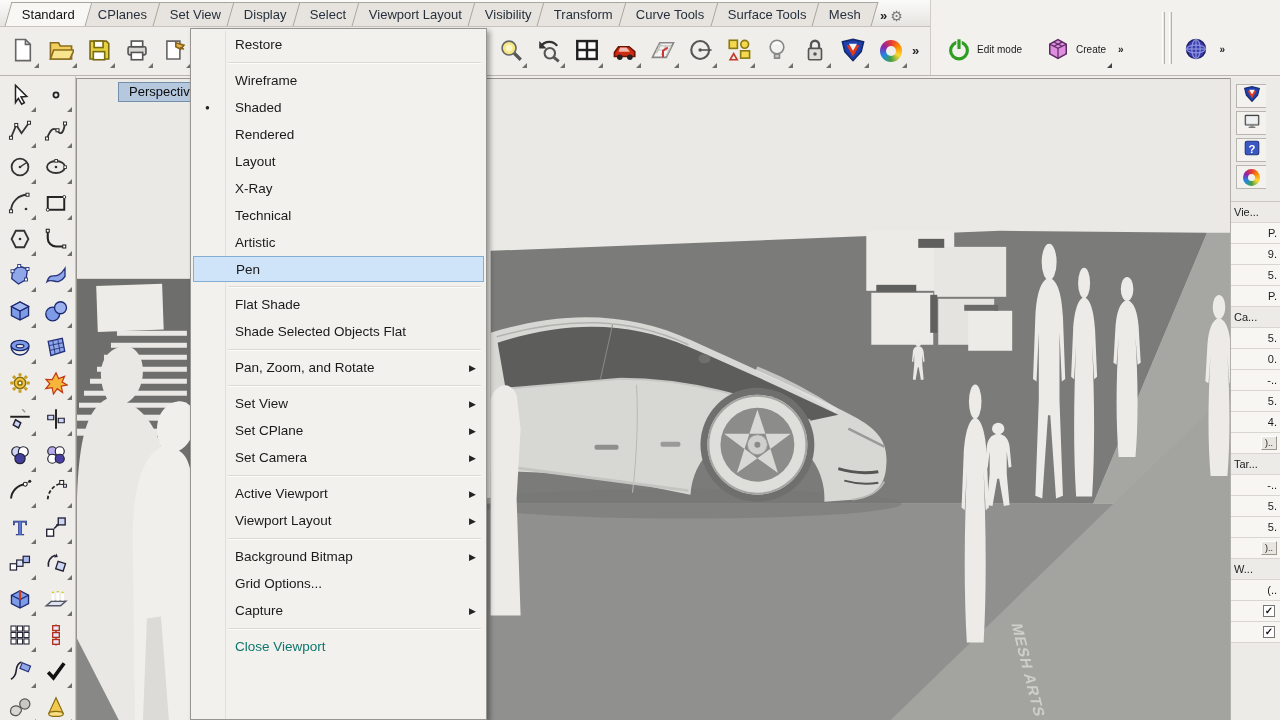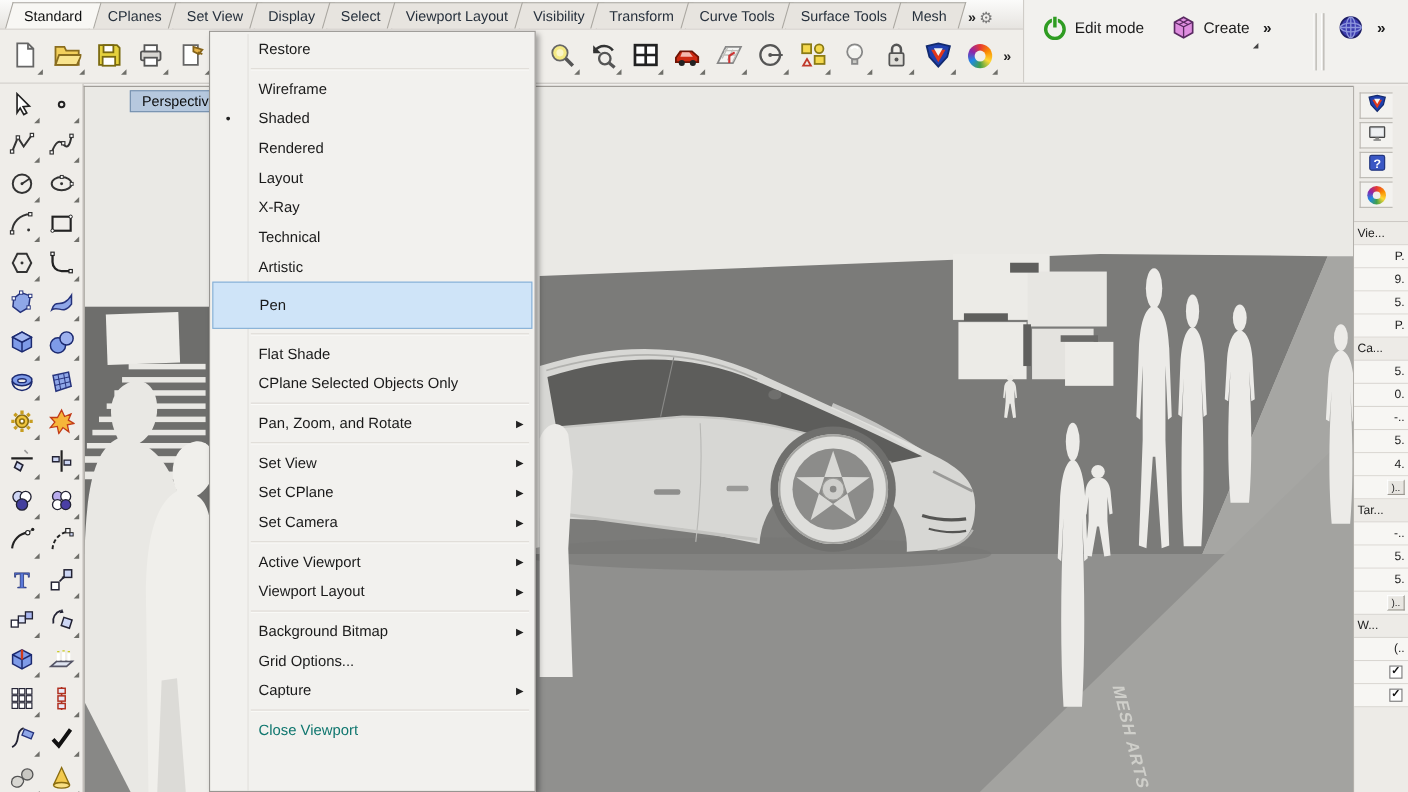--- a/index.html
+++ b/index.html
@@ -18,21 +18,21 @@
   .toolrow { position:absolute; top:27px; left:0; width:930px; height:48px; background:#f0eeea; }
   .tgroup { position:absolute; top:4px; display:flex; }
   #tg-left { left:4px; }
   #tg-right { left:492px; }
   .tbtn { width:38px; height:40px; display:flex; align-items:center; justify-content:center; position:relative; background:transparent; border:none; }
   .tbtn::after { content:""; position:absolute; right:3px; bottom:3px; border-left:5px solid transparent; border-bottom:5px solid #6f6f6a; }
   .tbtn svg { width:26px; height:26px; }
   .tb-ovf { position:absolute; left:912px; top:16px; font-size:13px; font-weight:bold; color:#222; }
   
   .tsbar { position:absolute; top:0; left:930px; width:350px; height:75px; background:#f2f1ee; border-left:1px solid #d0cdc8; display:flex; align-items:flex-start; padding-top:10px; }
-  .tsbtn { display:flex; align-items:center; gap:6px; font-size:14px; color:#1b1b1b; padding:3px 4px; position:relative; }
+  .tsbtn { display:flex; align-items:center; gap:6px; font-size:10px; color:#1b1b1b; padding:3px 4px; position:relative;margin-top:24px; }
   .tsbtn .icn svg { width:24px; height:24px; display:block; }
   .tsbtn .ovf { font-weight:bold; margin-left:6px; }
   .tsbtn.create::after { content:""; position:absolute; right:16px; bottom:-4px; border-left:5px solid transparent; border-bottom:5px solid #444; }
   .ts-edit { margin-left:12px; }
   .ts-create { margin-left:16px; }
   .grips { display:flex; gap:4px; margin-left:34px; margin-top:2px; }
   .grip { width:3px; height:52px; background:#e7e5e1; border-left:1px solid #fff; border-right:1px solid #b5b2ad; }
   .ts-sphere { margin-left:8px; }
 
   
@@ -61,21 +61,21 @@
   .pbtn { font-size:9px; background:#e8e6e1; border:1px solid #9a978f; border-top-color:#fff; border-left-color:#fff; padding:1px 3px; color:#222; }
   .prow.chk { background:#f7f6f3; justify-content:flex-end; padding-right:5px; }
   .cbx { width:12px; height:12px; background:#fff; border:1px solid #777; font-size:10px; font-weight:bold; line-height:10px; text-align:center; color:#111; }
 
   
   .menu { position:absolute; top:28px; left:190px; width:297px; height:692px; background:#f2f1ee; border:1px solid #979591; box-shadow:3px 3px 5px rgba(0,0,0,.35); z-index:20; padding-top:2px; }
   .menu .gutter { position:absolute; left:34px; top:2px; bottom:0; width:1px; background:#e2e0dc; }
   .mi { height:27px; display:flex; align-items:center; padding-left:44px; font-size:13.5px; color:#1a1a1a; position:relative; }
   .mi .bullet { position:absolute; left:14px; top:9px; font-size:8px; color:#222; }
   .mi .sub { position:absolute; right:10px; font-size:9px; color:#222; }
-  .mi.hl { background:#cfe4f8; border:1px solid #84aed4; margin:0 2px; padding-left:42px; height:43px; }
+  .mi.hl { background:#cfe4f8; border:1px solid #84aed4; margin:0 2px; padding-left:42px; height:26px; }
   .mi.dis { color:#0f766e; }
   .msep { height:9px; position:relative; }
   .msep::after { content:""; position:absolute; left:37px; right:5px; top:4px; height:1px; background:#ddd9d4; box-shadow:0 1px 0 #fcfcfa; }
 
   .cwheel { width:22px; height:22px; border-radius:50%; background:conic-gradient(#e53935,#fb8c00,#fdd835,#43a047,#1e88e5,#8e24aa,#e53935); position:relative; }
   .cwheel::after { content:""; position:absolute; inset:6px; background:#f0eeea; border-radius:50%; }
   .cwheel.sm { width:17px; height:17px; }
   .cwheel.sm::after { inset:5px; }
 </style>
 </head>
@@ -732,21 +732,21 @@
         <span>Artistic</span>
       </div>
       <div class="mi hl">
         <span>Pen</span>
       </div>
       <div class="msep"></div>
       <div class="mi">
         <span>Flat Shade</span>
       </div>
       <div class="mi">
-        <span>CPlane Selected Objects Only</span>
+        <span>Shade Selected Objects Flat</span>
       </div>
       <div class="msep"></div>
       <div class="mi">
         <span>Pan, Zoom, and Rotate</span>
         <span class="sub">▶</span>
       </div>
       <div class="msep"></div>
       <div class="mi">
         <span>Set View</span>
         <span class="sub">▶</span>

